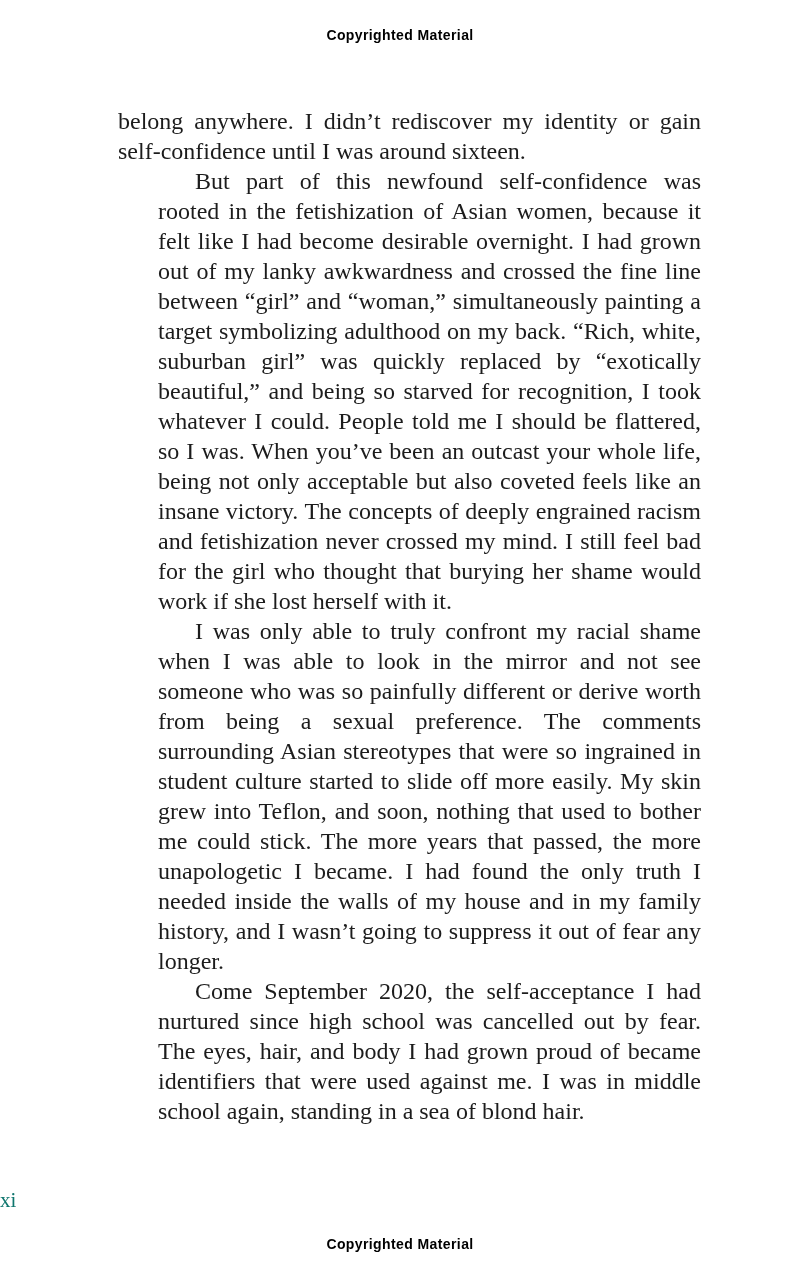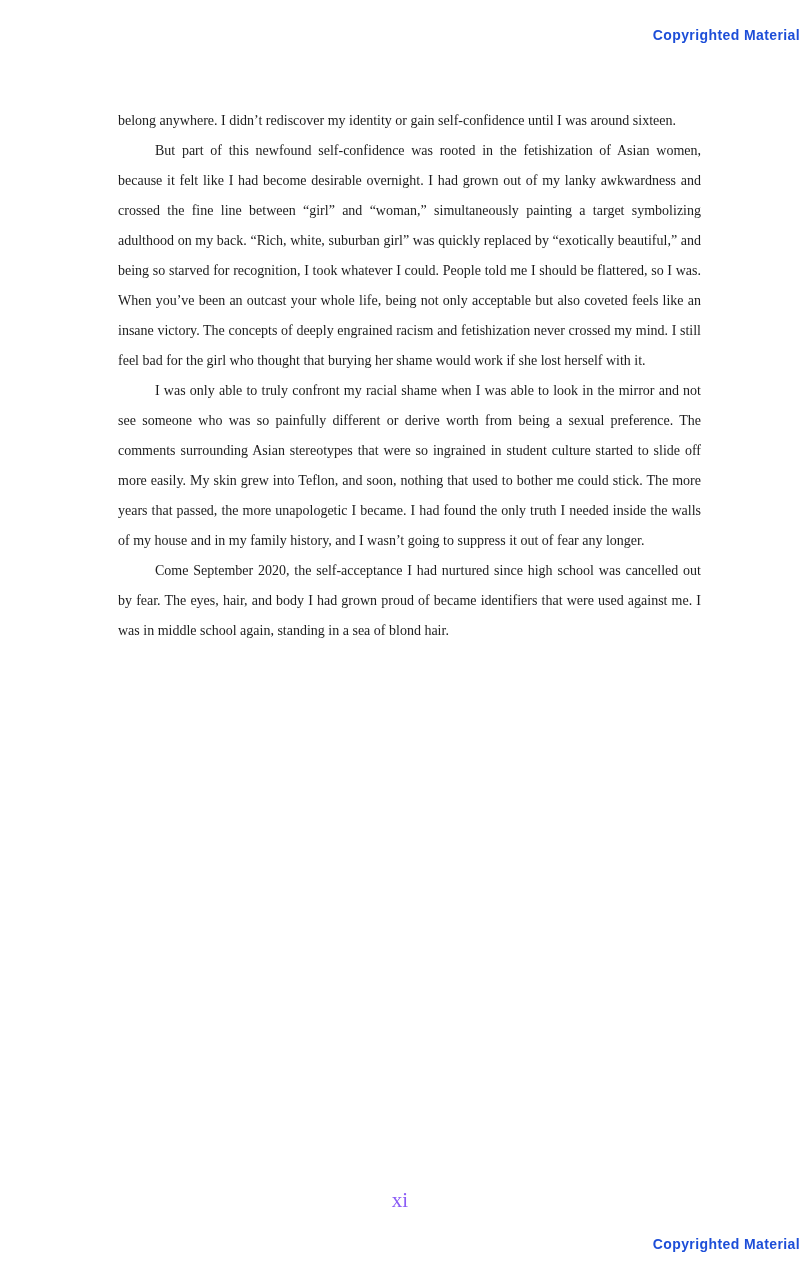--- a/index.html
+++ b/index.html
@@ -11,56 +11,56 @@
     position: relative;
     width: 800px;
     height: 1280px;
     background: #ffffff;
     overflow: hidden;
   }
   .copyright-banner {
     position: absolute;
     left: 0;
     width: 800px;
-    text-align: right;
+    text-align: center;
     font-family: "Liberation Sans", sans-serif;
     font-weight: bold;
     font-size: 14px;
     letter-spacing: 0.4px;
-    color: #1d4ed8;
+    color: #000000;
   }
   .copyright-banner.top { top: 27px; }
   .copyright-banner.bottom { top: 1236px; }
   .text-block {
     position: absolute;
     left: 118px;
     top: 106px;
     width: 583px;
     font-family: "Liberation Serif", "DejaVu Serif", serif;
-    font-size: 14px;
+    font-size: 24px;
     line-height: 30px;
     color: #1c1c1c;
     text-align: justify;
   }
   .text-block p {
     margin: 0;
     padding: 0;
   }
   .text-block p.indent {
     text-indent: 37px;
+    margin-left: 40px;
   }
   .page-number {
     position: absolute;
     left: 0;
     top: 1188px;
     width: 800px;
-    text-align: center;
     font-family: "Liberation Serif", "DejaVu Serif", serif;
     font-size: 21px;
-    color: #8b5cf6;
+    color: #0f766e;
   }
 </style>
 </head>
 <body>
 
 <div class="page">
 
   <div class="copyright-banner top">Copyrighted Material</div>
 
   <div class="text-block">

